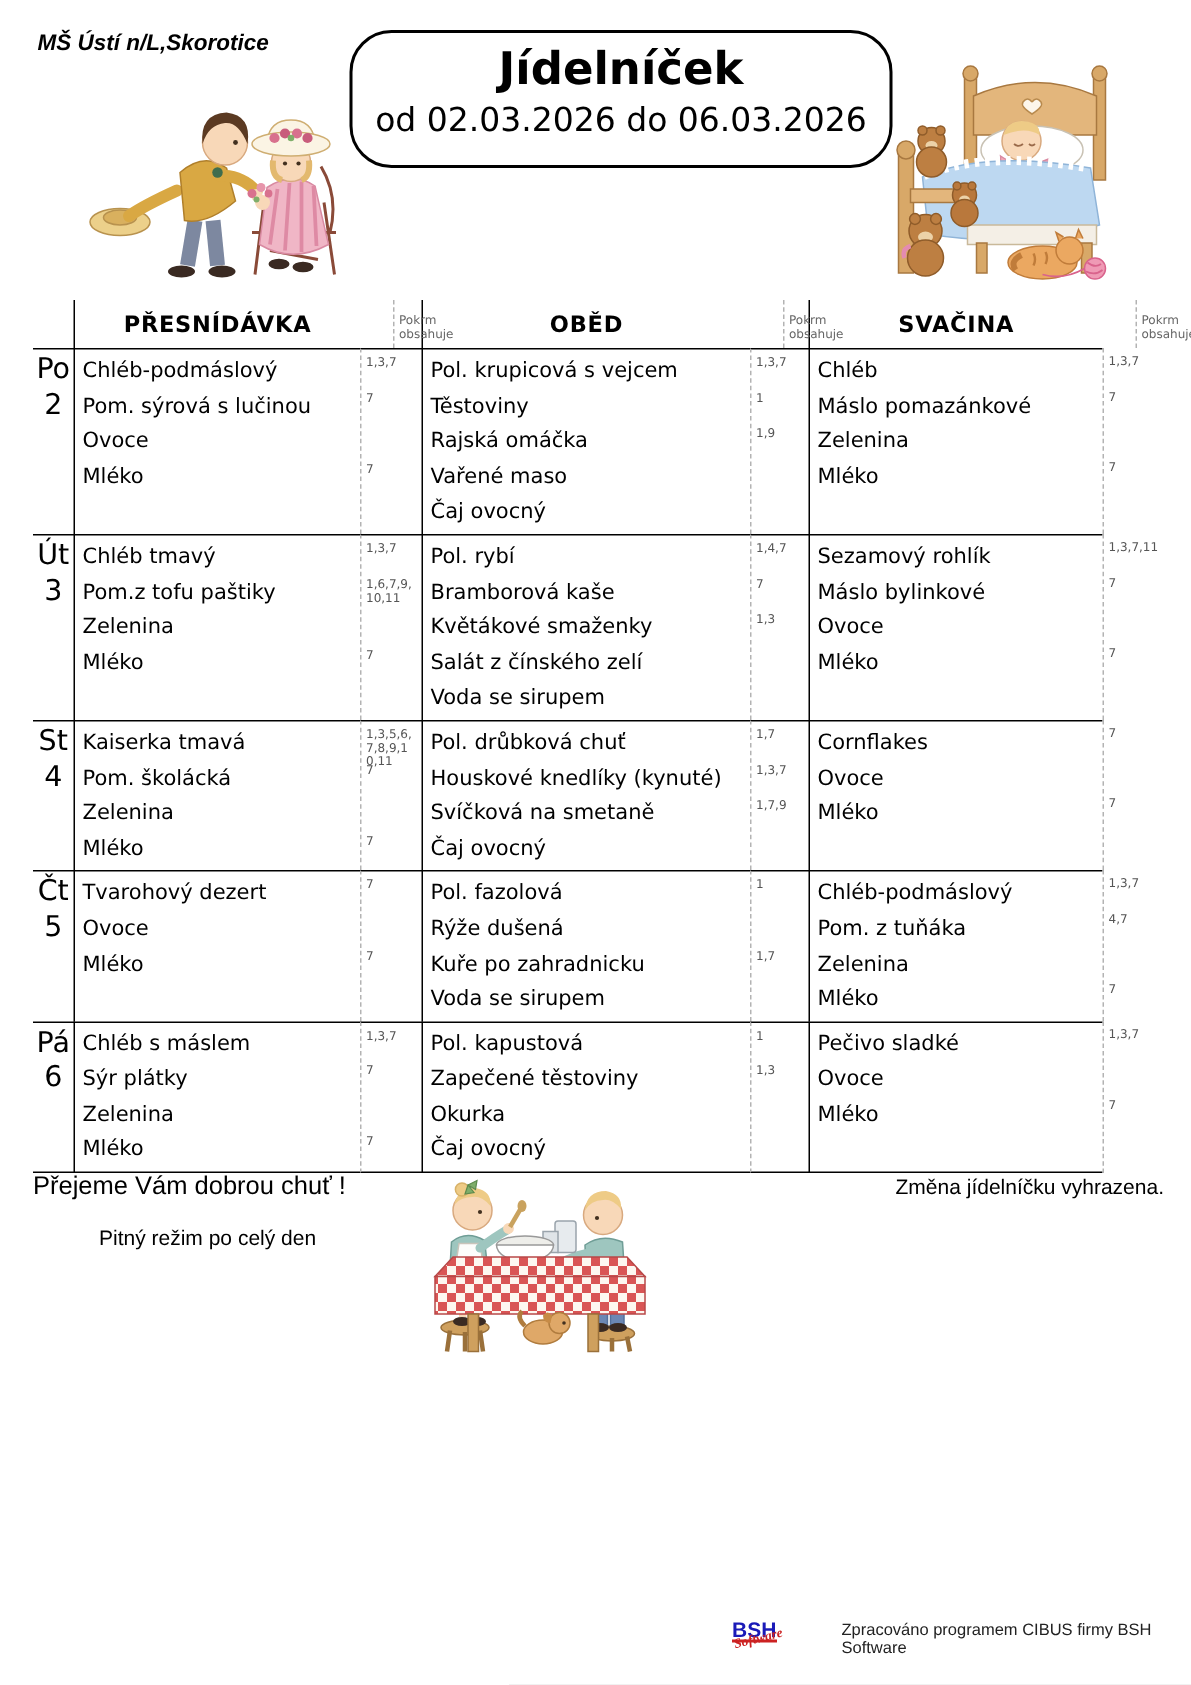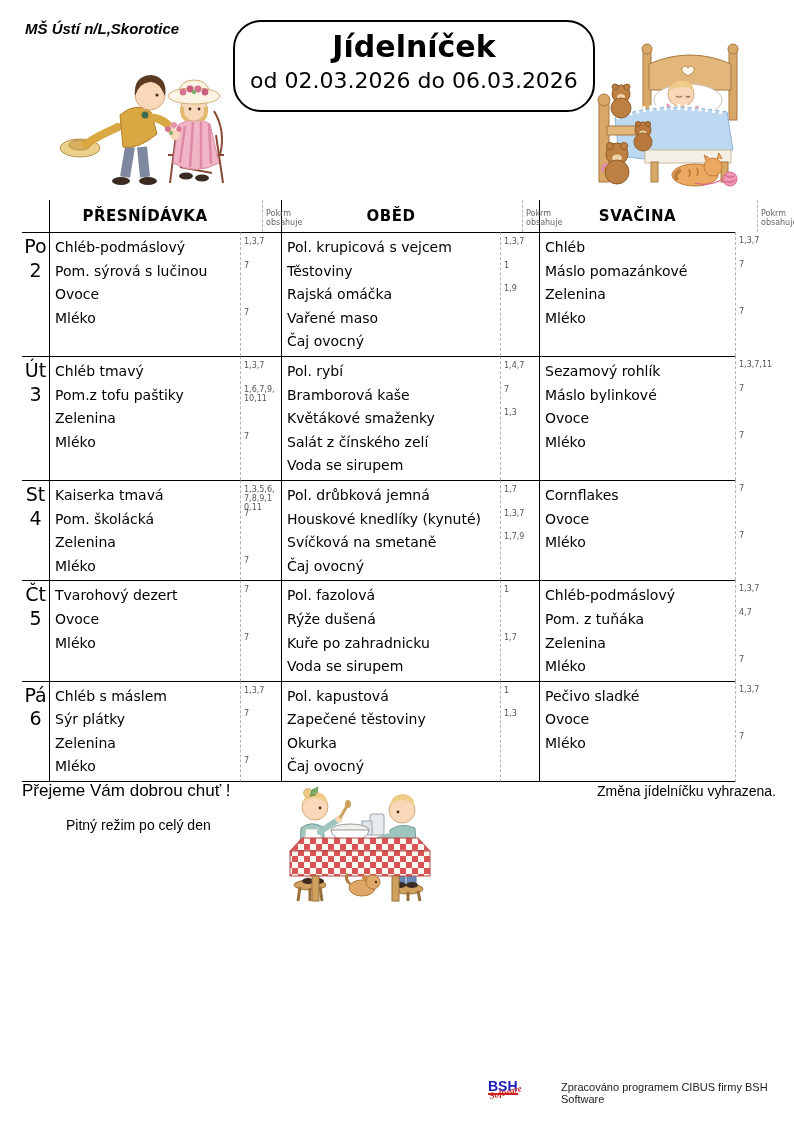--- a/index.html
+++ b/index.html
@@ -283,21 +283,21 @@
             <div class="food-item">Zelenina</div>
             <div class="food-item">Mléko</div>
           </div>
           <div class="cell c-al mid">
             <div class="al-item">1,3,5,6,7,8,9,10,11</div>
             <div class="al-item">7</div>
             <div class="al-item"></div>
             <div class="al-item">7</div>
           </div>
           <div class="cell c-food">
-            <div class="food-item">Pol. drůbková jemná</div>
+            <div class="food-item">Pol. drůbková chuť</div>
             <div class="food-item">Houskové knedlíky (kynuté)</div>
             <div class="food-item">Svíčková na smetaně</div>
             <div class="food-item">Čaj ovocný</div>
           </div>
           <div class="cell c-al mid">
             <div class="al-item">1,7</div>
             <div class="al-item">1,3,7</div>
             <div class="al-item">1,7,9</div>
             <div class="al-item"></div>
           </div>

